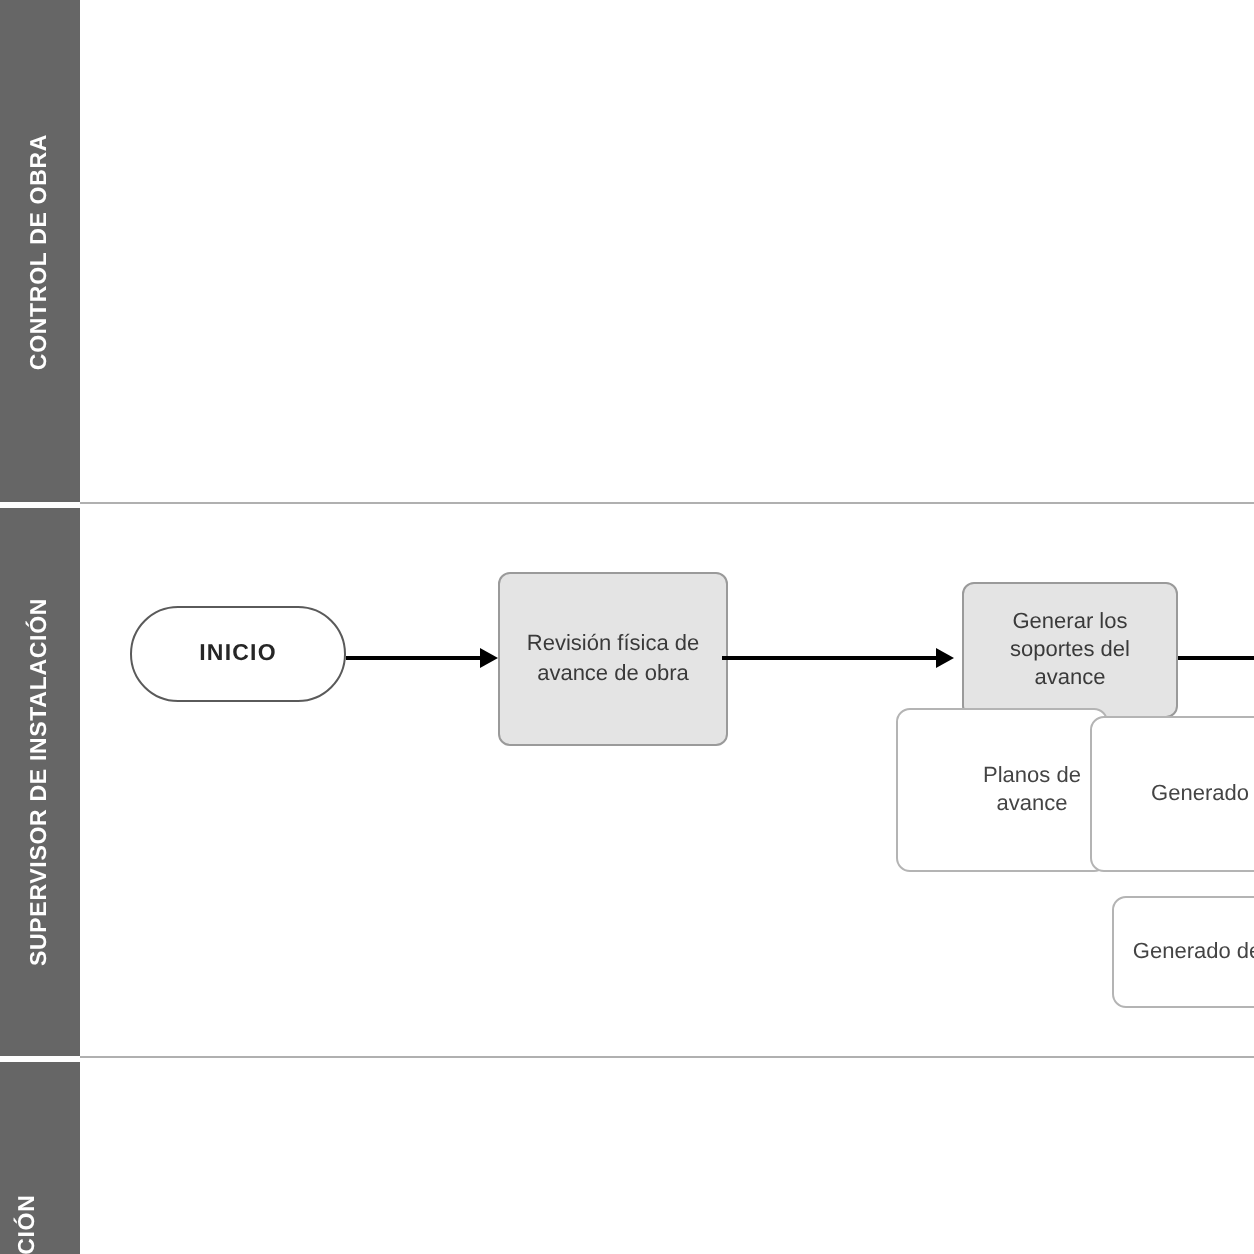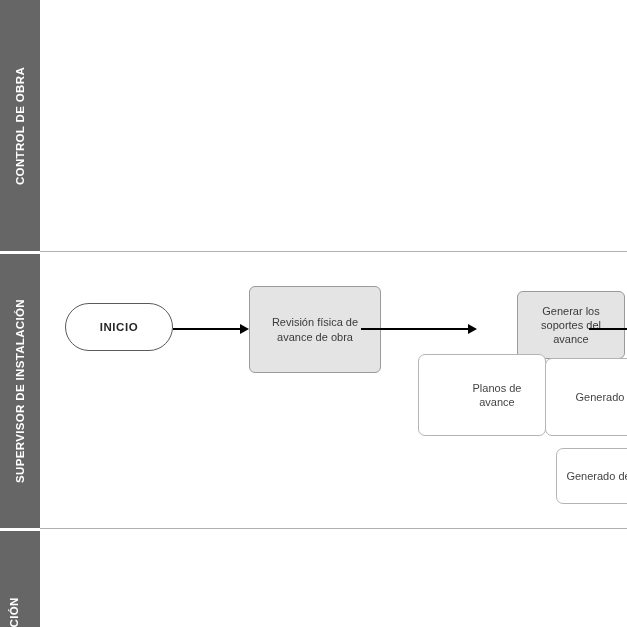--- a/index.html
+++ b/index.html
@@ -162,34 +162,34 @@
   <div class="lane-gap" style="top:251px;"></div>
   <div class="lane-gap" style="top:528px;"></div>
 
   <div class="node node-start" style="left:65px; top:303px; width:108px; height:48px;">
     <span>INICIO</span>
   </div>
 
   <div class="edge" style="left:173px; top:328px; width:70px;"></div>
   <div class="arrowhead" style="left:240px; top:324px;"></div>
 
-  <div class="node node-process" style="left:249px; top:286px; width:132px; height:87px;">
+  <div class="node node-process" style="left:249px; top:286px; width:115px; height:87px;">
     <span>Revisión física de avance de obra</span>
   </div>
 
   <div class="edge" style="left:361px; top:328px; width:110px;"></div>
   <div class="arrowhead" style="left:468px; top:324px;"></div>
 
-  <div class="node node-process" style="left:481px; top:291px; width:108px; height:68px;margin-left:36px;">
+  <div class="node node-process" style="left:481px; top:291px; width:108px; height:68px;">
     <span>Generar los soportes del avance</span>
   </div>
 
   <div class="edge" style="left:589px; top:328px; width:38px;"></div>
 
-  <div class="node node-card" style="left:418px; top:354px; width:128px; height:82px;padding-left:36px;">
+  <div class="node node-card" style="left:448px; top:354px; width:106px; height:82px;padding-left:36px;">
     <span>Planos de avance</span>
   </div>
 
   <div class="node node-card" style="left:545px; top:358px; width:110px; height:78px;">
     <span>Generado</span>
   </div>
 
   <div class="node node-card" style="left:556px; top:448px; width:112px; height:56px;">
     <span>Generado de avan</span>
   </div>

